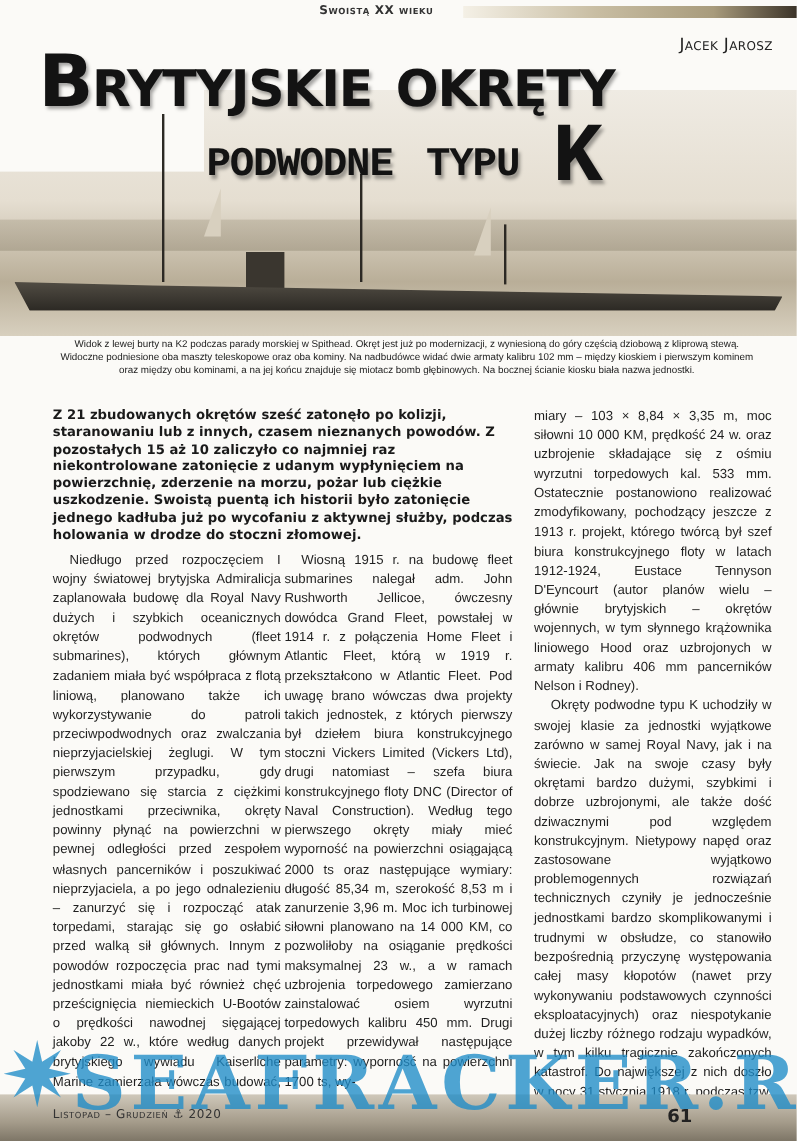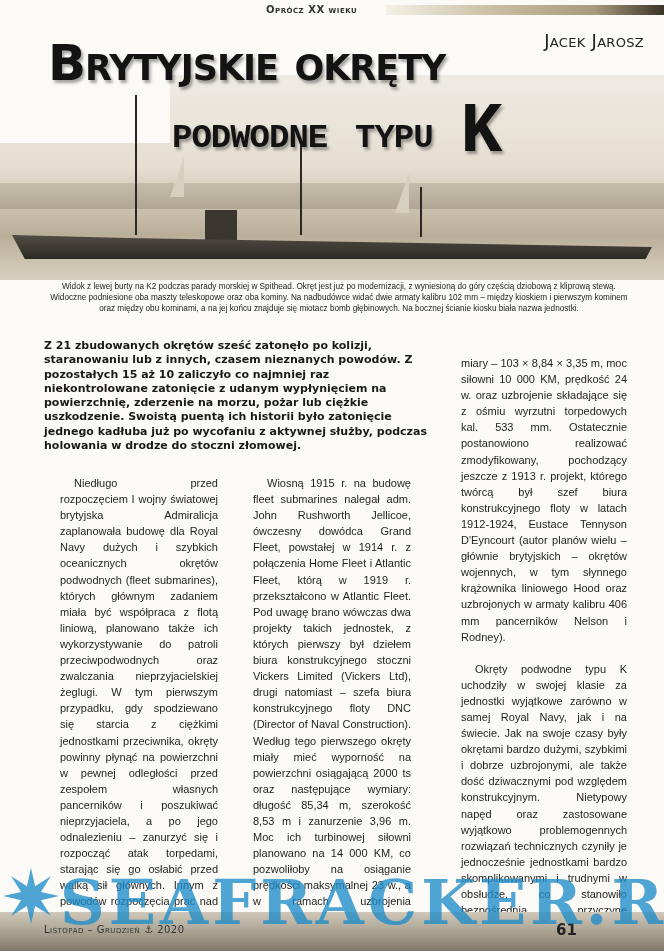--- a/index.html
+++ b/index.html
@@ -1,49 +1,49 @@
 <!DOCTYPE html>
 <html><head>
 <meta charset="utf-8">
 <style>
   html, body { margin:0; padding:0; }
   body { width:664px; height:951px; position:relative; overflow:hidden; background:#fbfaf7; font-family:"DejaVu Sans", sans-serif; color:#1f1f1f; }
   .section-label { position:absolute; left:266px; top:4px; font-size:10px; font-weight:bold; letter-spacing:0.5px; font-variant:small-caps; color:#333; }
   .top-bar { position:absolute; left:386px; top:5px; width:278px; height:10px; background:linear-gradient(90deg,#f4f0e6 0%,#c8bda2 40%,#a89b7c 75%,#3b3328 100%); }
-  .author { position:absolute; right:20px; top:30px; font-size:18px; font-variant:small-caps; color:#222; letter-spacing:0.3px; }
+  .author { position:absolute; right:20px; top:30px; font-size:14px; font-variant:small-caps; color:#222; letter-spacing:0.3px; }
   .photo { position:absolute; left:0; top:75px; width:664px; height:205px; background:linear-gradient(180deg,#efebe3 0%,#e5ded1 45%,#cfc6b4 62%,#b9ae98 78%,#d8d0bf 100%); overflow:hidden; }
   .title-box { position:absolute; left:0; top:0; width:170px; height:68px; background:#fbfaf7; }
   .title { position:absolute; font-family:"DejaVu Sans", sans-serif; font-weight:bold; font-variant:small-caps; color:#131313; text-shadow:2px 3px 3px rgba(0,0,0,0.35); line-height:1; }
-  .title1 { left:48px; top:38px; font-size:50px; letter-spacing:-1px; }
+  .title1 { left:32px; top:38px; font-size:60px; letter-spacing:-1px; }
   .title2 { left:172px; top:98px; font-size:48px; letter-spacing:-1px;font-family:Liberation Mono, monospace; }
   .title2 .big-k { font-size:70px; vertical-align:-4px; }
   .shore { position:absolute; left:0; top:108px; width:664px; height:26px; background:linear-gradient(180deg,#b6ad99,#9f9581); opacity:0.6; }
   .hull { position:absolute; left:12px; top:154px; width:640px; height:30px; background:linear-gradient(180deg,#5a554b,#2c2924); clip-path:polygon(0 20%,18% 30%,100% 60%,99% 100%,2% 100%); }
   .tower { position:absolute; left:205px; top:135px; width:32px; height:30px; background:#3a362f; }
   .mast { position:absolute; width:2px; background:#2c2924; }
   .sail { position:absolute; width:0; height:0; border-left:14px solid transparent; border-bottom:40px solid #d8d0bf; }
   .caption { position:absolute; left:44px; top:281px; width:590px; font-family:"Liberation Sans", sans-serif; font-size:8.2px; line-height:11px; color:#222;text-align:center; }
   .lead { position:absolute; left:44px; top:339px; width:392px; font-family:"DejaVu Sans", sans-serif; font-weight:bold; font-size:11px; line-height:14.3px; color:#1a1a1a; }
   .col { position:absolute; font-family:"Liberation Sans", sans-serif; font-size:11px; line-height:16.1px; color:#1f1f1f; text-align:justify; }
-  .col p { margin:16px; text-indent:14px; }
+  .col p { margin:0; text-indent:14px; }
   .col p.cont { text-indent:0; }
   .col1 { left:44px; top:459px; width:190px; }
   .col2 { left:237px; top:459px; width:190px; }
   .col3 { left:445px; top:339px; width:198px; }
   .footer-sea { position:absolute; left:0; top:912px; width:664px; height:39px; background:linear-gradient(180deg,#cfc8ba,#a49b8a 60%,#7d7566); }
   .issue { position:absolute; left:44px; top:924px; font-size:10px; font-variant:small-caps; color:#333; letter-spacing:0.5px; }
   .page-no { position:absolute; left:556px; top:921px; font-size:15px; font-weight:bold; color:#222; }
   .watermark { position:absolute; left:60px; top:872px; font-family:"DejaVu Serif", serif; font-weight:bold; font-size:62px; letter-spacing:4px; color:rgba(30,140,200,0.78); line-height:1; }
   .star { position:absolute; left:0; top:862px; width:70px; height:70px; color:rgba(30,140,200,0.78); font-size:74px; line-height:70px; }
 </style>
 </head>
 <body>
 
 <div class="top-bar"></div>
-<div class="section-label">Oprócz XX wieku</div>
+<div class="section-label">Swoistą XX wieku</div>
 <div class="author">Jacek Jarosz</div>
 
 <div class="photo">
   <div class="title-box"></div>
   <div class="shore"></div>
   <div class="sail" style="left:170px;top:82px;"></div>
   <div class="sail" style="left:395px;top:98px;"></div>
   <div class="mast" style="left:135px;top:20px;height:140px;"></div>
   <div class="mast" style="left:300px;top:70px;height:90px;"></div>
   <div class="mast" style="left:420px;top:112px;height:50px;"></div>

